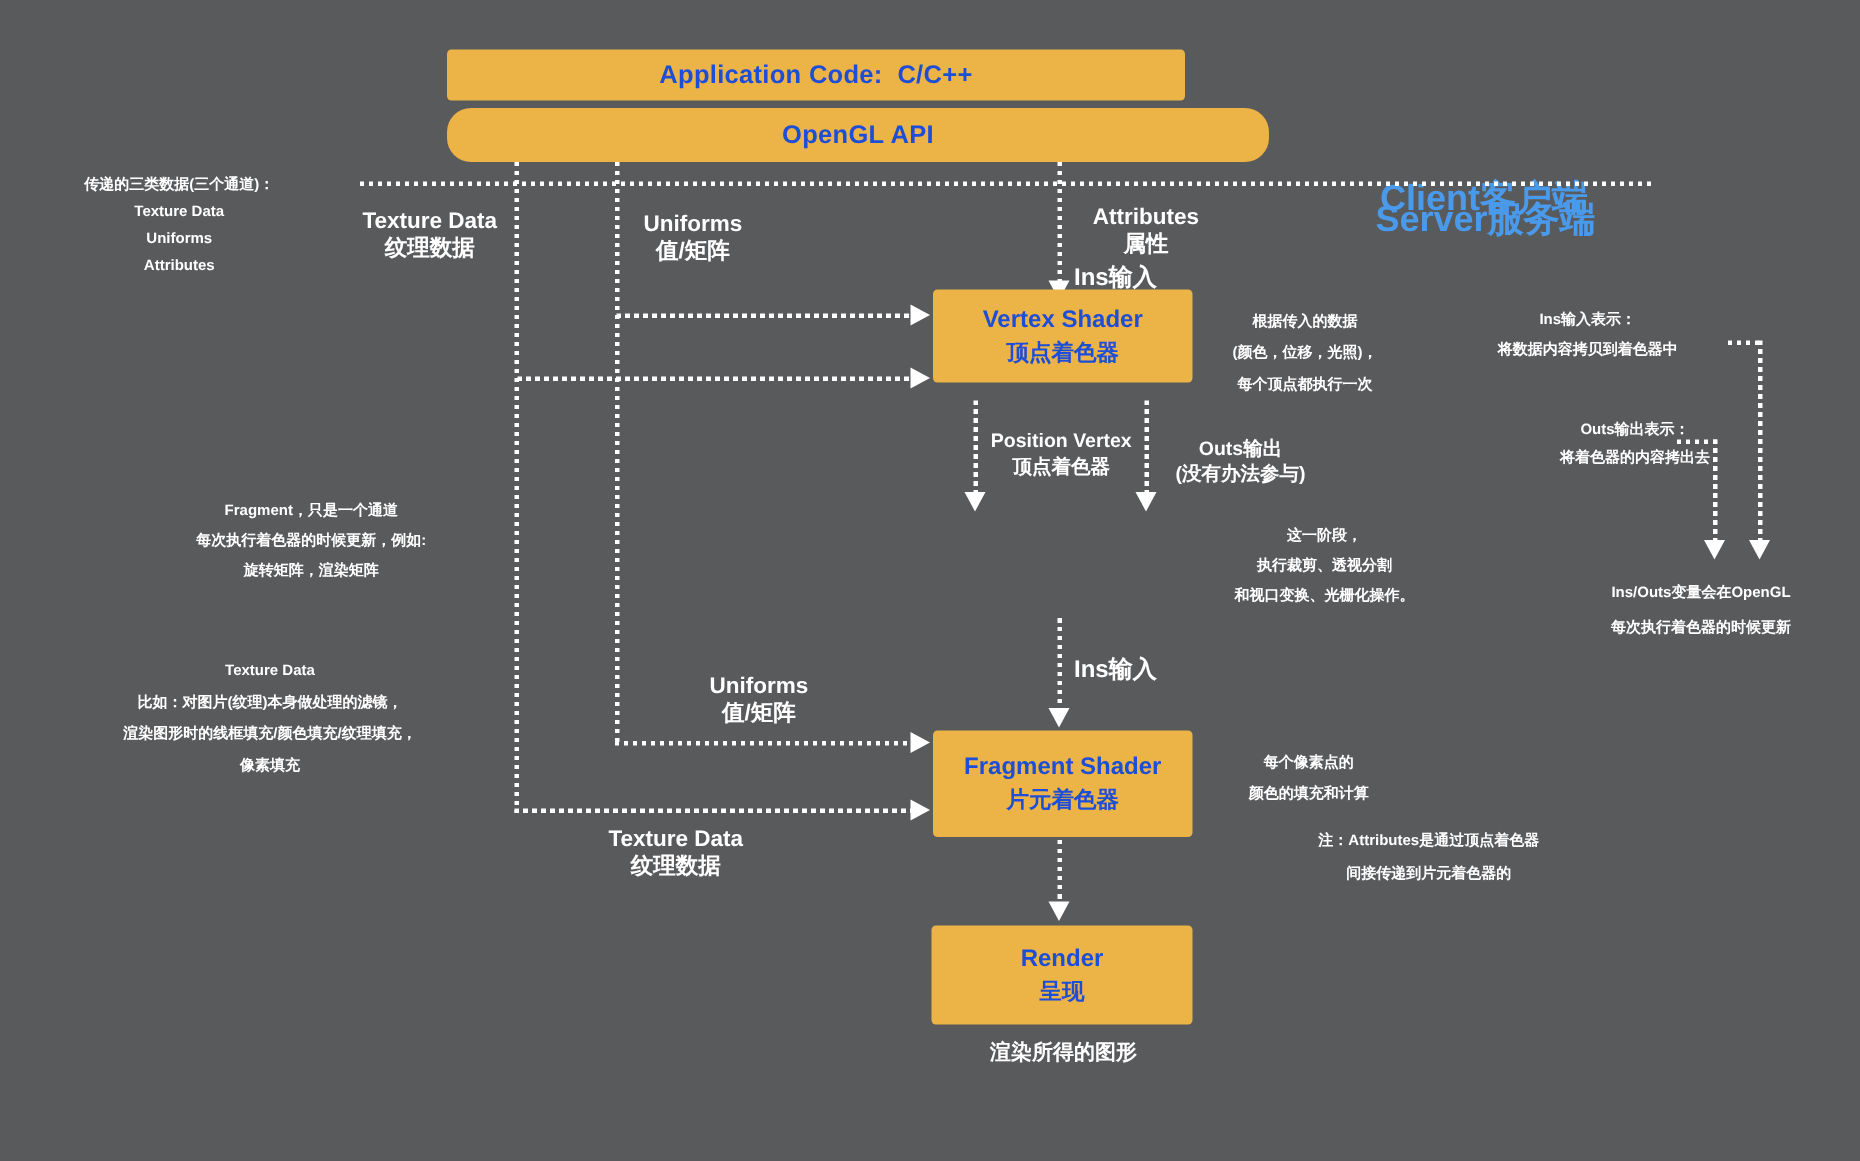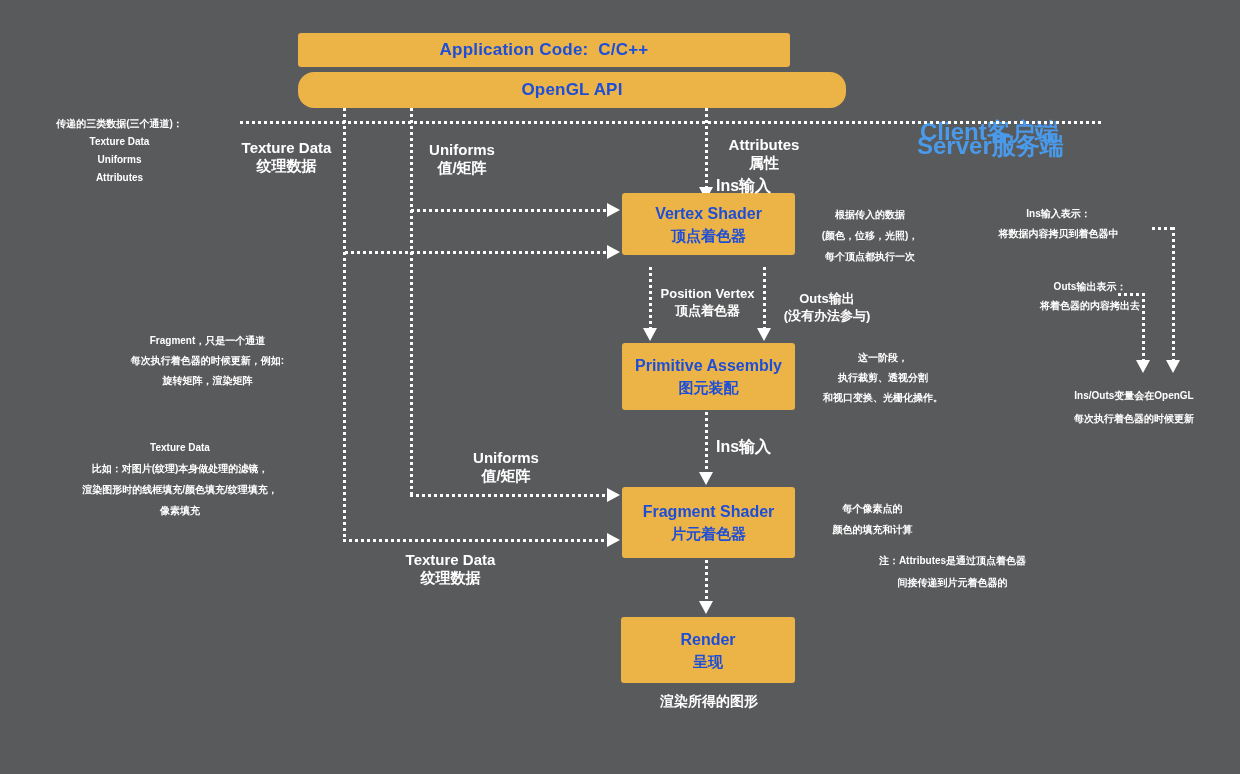--- a/index.html
+++ b/index.html
@@ -53,24 +53,20 @@
   <div class="arr-r" style="left:607px;top:245px;"></div>
 
   <div class="dot-h" style="left:410px;top:494px;width:198px;"></div>
   <div class="arr-r" style="left:607px;top:488px;"></div>
   <div class="dot-h" style="left:343px;top:539px;width:265px;"></div>
   <div class="arr-r" style="left:607px;top:533px;"></div>
 
   <div class="ybox" style="left:622px;top:193px;width:173px;height:62px;">
     <div class="en">Vertex Shader</div>
     <div class="zh">顶点着色器</div>
-  </div>
-  <div class="ybox" style="left:622px;top:343px;width:173px;height:67px;">
-    <div class="en">Primitive Assembly</div>
-    <div class="zh">图元装配</div>
   </div>
   <div class="ybox" style="left:622px;top:487px;width:173px;height:71px;">
     <div class="en">Fragment Shader</div>
     <div class="zh">片元着色器</div>
   </div>
   <div class="ybox" style="left:621px;top:617px;width:174px;height:66px;">
     <div class="en">Render</div>
     <div class="zh">呈现</div>
   </div>
 

